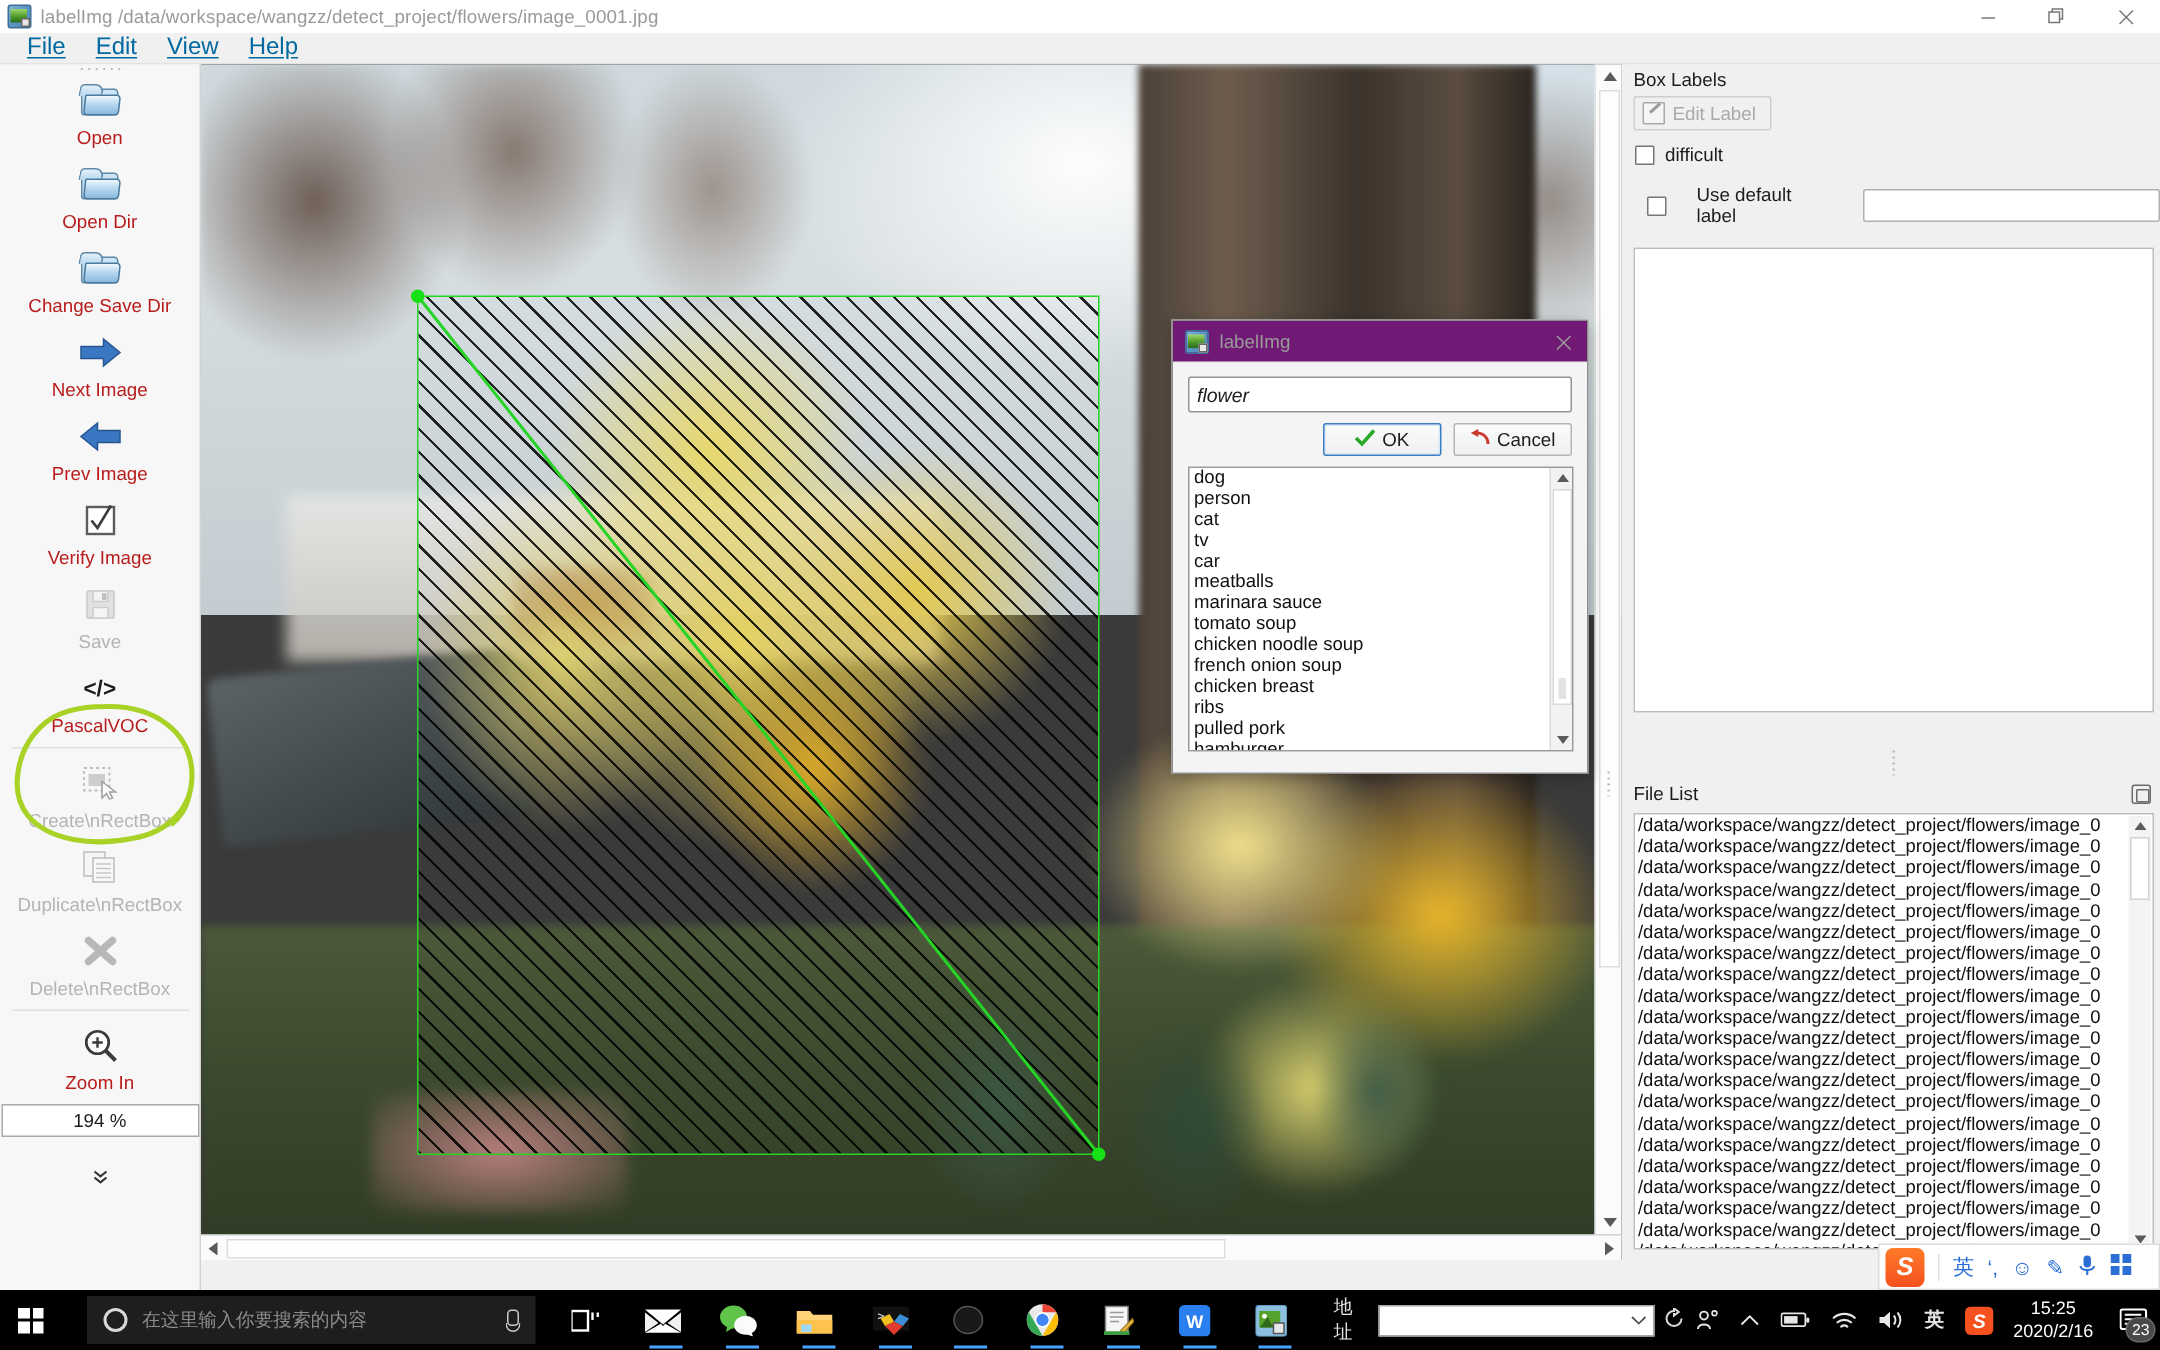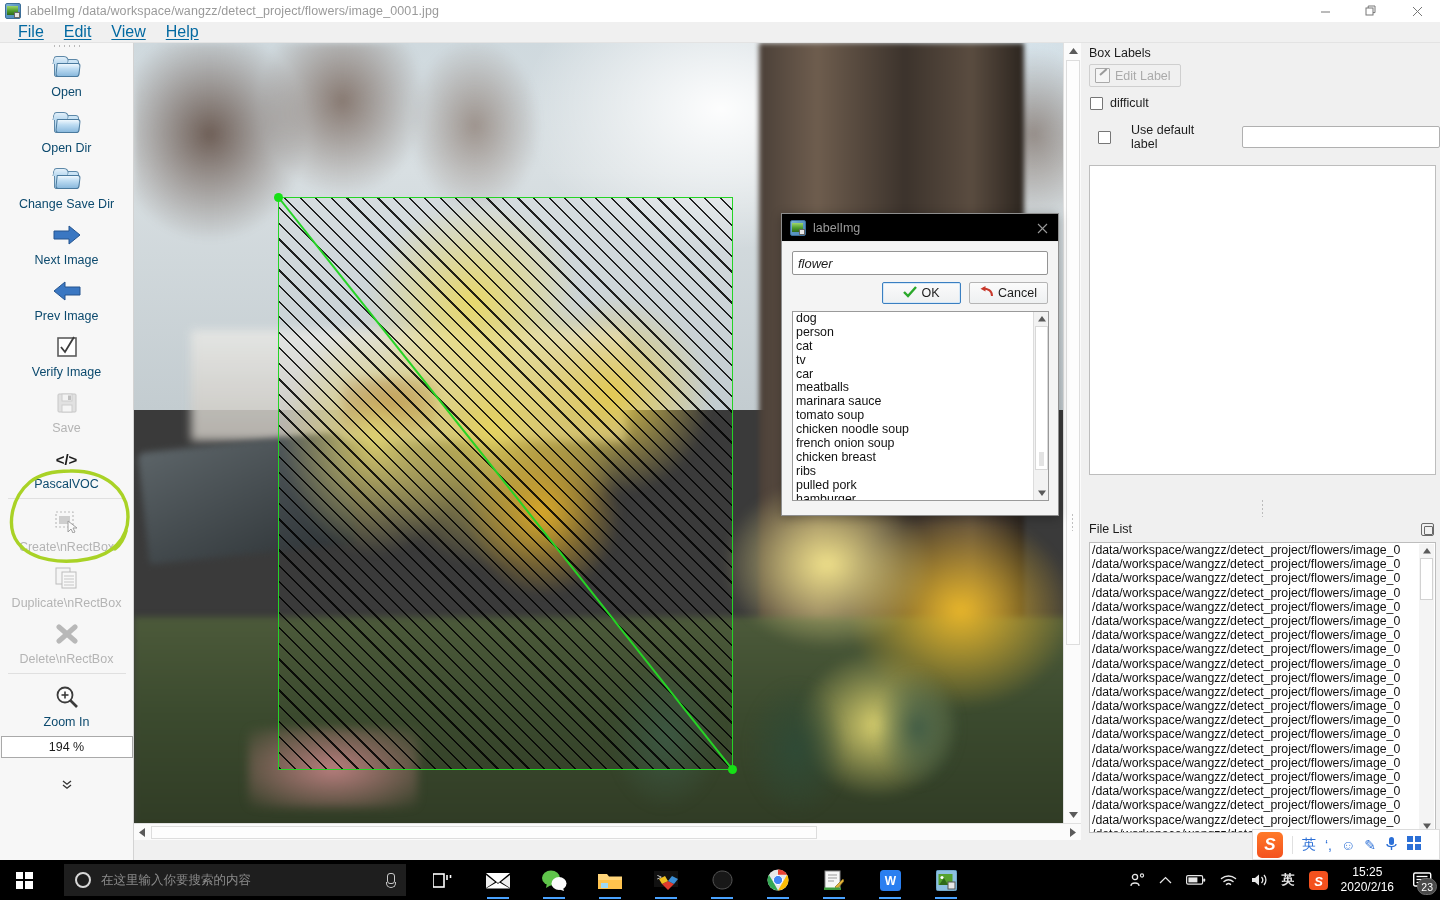--- a/index.html
+++ b/index.html
@@ -44,21 +44,21 @@
     display:flex; flex-direction:column; align-items:center; padding-top:4px;
   }
   .toolbar::before{ content:""; position:absolute; top:1px; left:52px; width:30px; height:4px;
       background-image:radial-gradient(circle, #b9b9b9 0.8px, transparent 1px);
       background-size:5px 4px; }
   .tool {
     width:132px; display:flex; flex-direction:column; align-items:center;
     padding:5px 0 4px; cursor:default;
   }
   .tool .ico { height:30px; display:flex; align-items:center; justify-content:center; }
-  .tool .lbl { font-size:12.5px; margin-top:3px; color:#0c4a6e; white-space:nowrap; }
+  .tool .lbl { font-size:12.5px; margin-top:3px; color:#b91c1c; white-space:nowrap; }
   .tool.disabled .lbl { color:#b4b4b4; }
   .tool.disabled .ico { opacity:.45; filter:grayscale(1); }
   .tool-sep { width:118px; height:1px; background:#e0e0e0; margin:3px 0; }
   .zoombox {
     width:132px; height:22px; margin-top:3px; background:#fff;
     border:1px solid #a9a9a9; display:flex; align-items:center; justify-content:center;
     font-size:12.5px;
   }
   .expand-chevron { margin-top:22px; color:#333; font-size:11px; line-height:7px; }
 
@@ -229,21 +229,21 @@
   .fl-sb { position:absolute; right:1px; top:1px; width:15px; height:289px; background:#f4f4f4; }
   .fl-sb .arrow { width:15px; height:14px; display:flex; align-items:center; justify-content:center; font-size:7px; color:#555; }
   .fl-sb .thumb { position:absolute; left:1px; top:14px; width:13px; height:42px; background:#fff; border:1px solid #d2d2d2; }
   .fl-sb .arrow.bot { position:absolute; bottom:0; left:0; }
 
   
   .dialog {
     position:absolute; left:781px; top:213px; width:278px; height:303px;
     background:#f4f4f4; border:1px solid #8e8e8e; box-shadow:0 2px 10px rgba(0,0,0,.3);
   }
-  .dlg-title { height:28px; background:#000000; display:flex; align-items:center; padding-left:8px; gap:7px;
+  .dlg-title { height:28px; background:#701a75; display:flex; align-items:center; padding-left:8px; gap:7px;
       border-bottom:1px solid #ececec; }
   .dlg-title .tb-icon { margin:0; }
   .dlg-title span { font-size:12.5px; color:#9a9a9a; }
   .dlg-close { position:absolute; right:4px; top:4px; width:24px; height:20px;
       display:flex; align-items:center; justify-content:center; color:#777; font-size:14px; }
   .dlg-input {
     margin:9px 10px 0 10px; width:256px; height:24px; background:#fff;
     border:1px solid #949494; border-radius:2px; display:flex; align-items:center; padding-left:5px;
     font-size:13px;
     font-style:italic;
@@ -807,20 +807,33 @@
       <svg width="21" height="21" viewBox="0 0 21 21">
           <rect x="0" y="0" width="21" height="21" rx="3" fill="#8dc0e0" stroke="#5a93b8"></rect>
           <rect x="2.5" y="4" width="14" height="11" fill="#55a22e"></rect>
           <circle cx="6" cy="7.5" r="1.6" fill="#fff"></circle>
           <polygon points="3,15 8,8 12,15" fill="#2f6a18"></polygon>
           <rect x="12" y="12" width="7" height="7" fill="#e8e8e8" stroke="#555"></rect>
         </svg>
     </div>
 
     <div class="tray">
+      <div class="addr-box">
+        <span>地址</span>
+        <span class="addr-input">
+          <svg width="11" height="7" viewBox="0 0 11 7">
+              <polyline points="1,1 5.5,5.4 10,1" fill="none" stroke="#555" stroke-width="1.2"></polyline>
+            </svg>
+        </span>
+        <span class="refresh">
+          <svg width="14" height="14" viewBox="0 0 14 14">
+              <path d="M12,7 A5,5 0 1 1 7,2 L7,0.2 L10.2,2.6 L7,5 L7,3.3" fill="none" stroke="#dcdcdc" stroke-width="1.3"></path>
+            </svg>
+        </span>
+      </div>
 
       <div class="tray-item">
         <svg width="16" height="16" viewBox="0 0 16 16">
             <circle cx="6" cy="5" r="2.6" fill="none" stroke="#e6e6e6" stroke-width="1.3"></circle>
             <path d="M2,14 C2,10 10,10 10,14" fill="none" stroke="#e6e6e6" stroke-width="1.3"></path>
             <circle cx="13" cy="3.5" r="1.6" fill="none" stroke="#e6e6e6" stroke-width="1.1"></circle>
           </svg>
       </div>
       <div class="tray-item">
         <svg width="13" height="9" viewBox="0 0 13 9">

